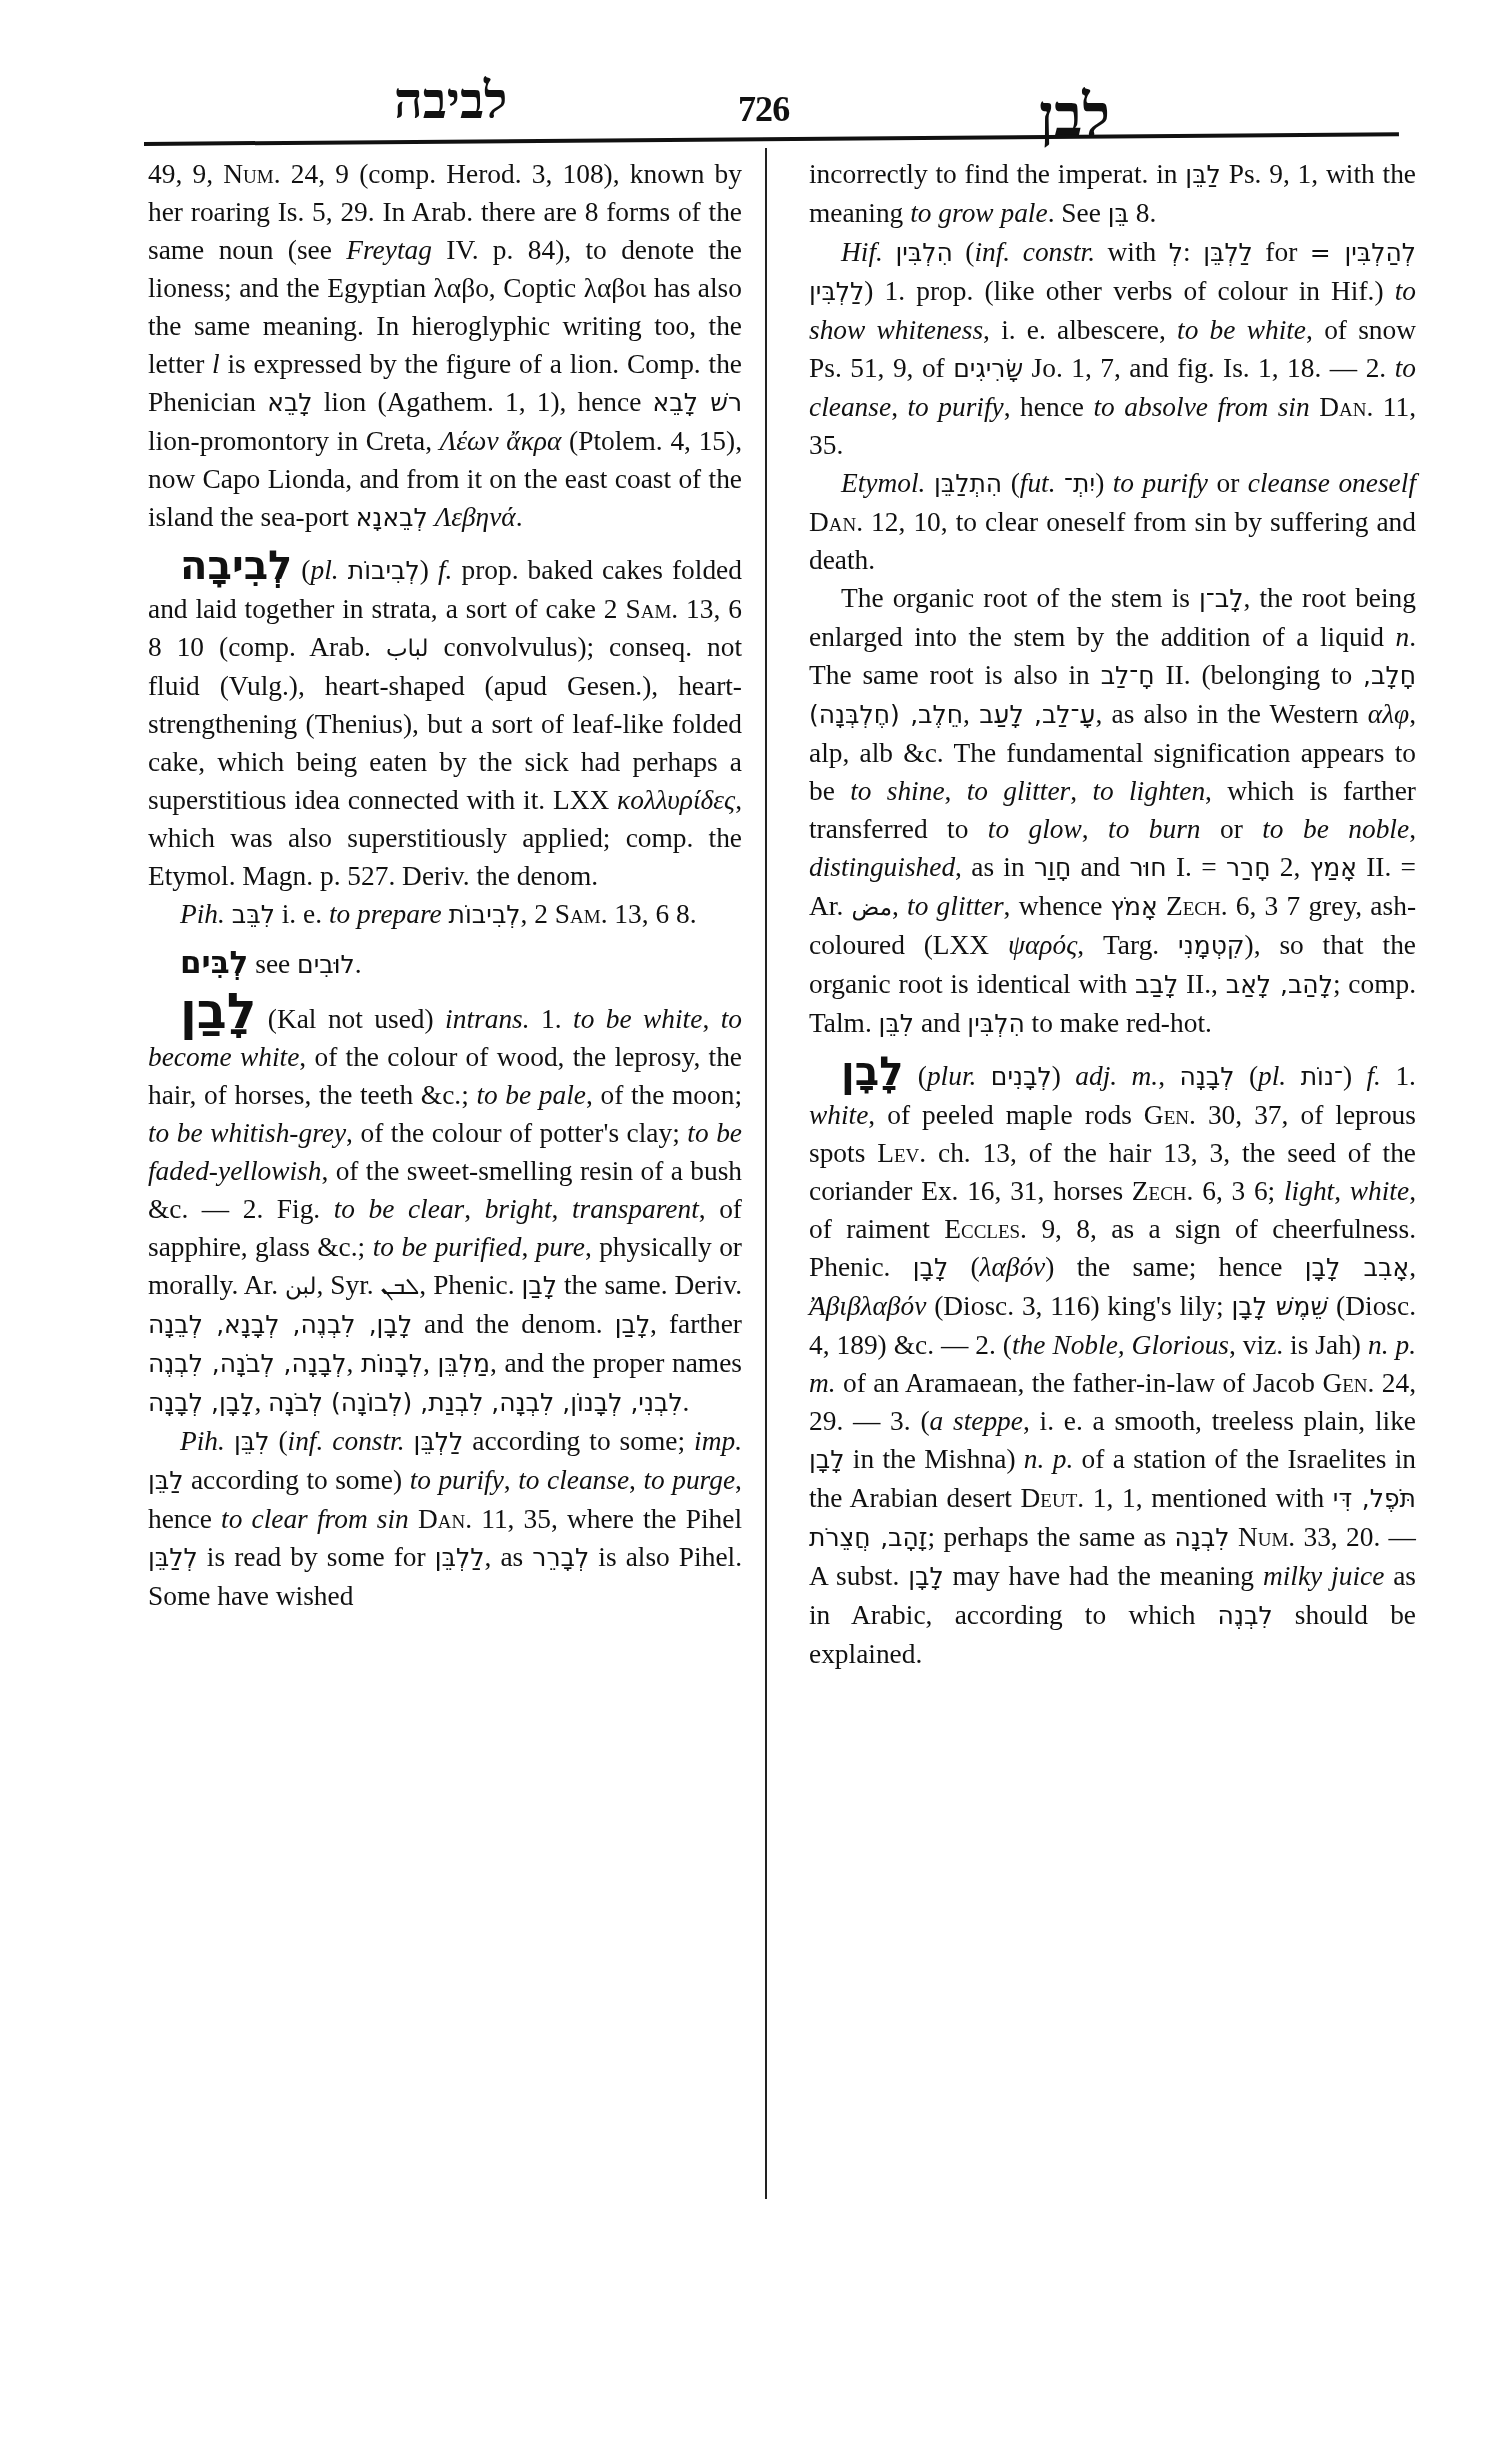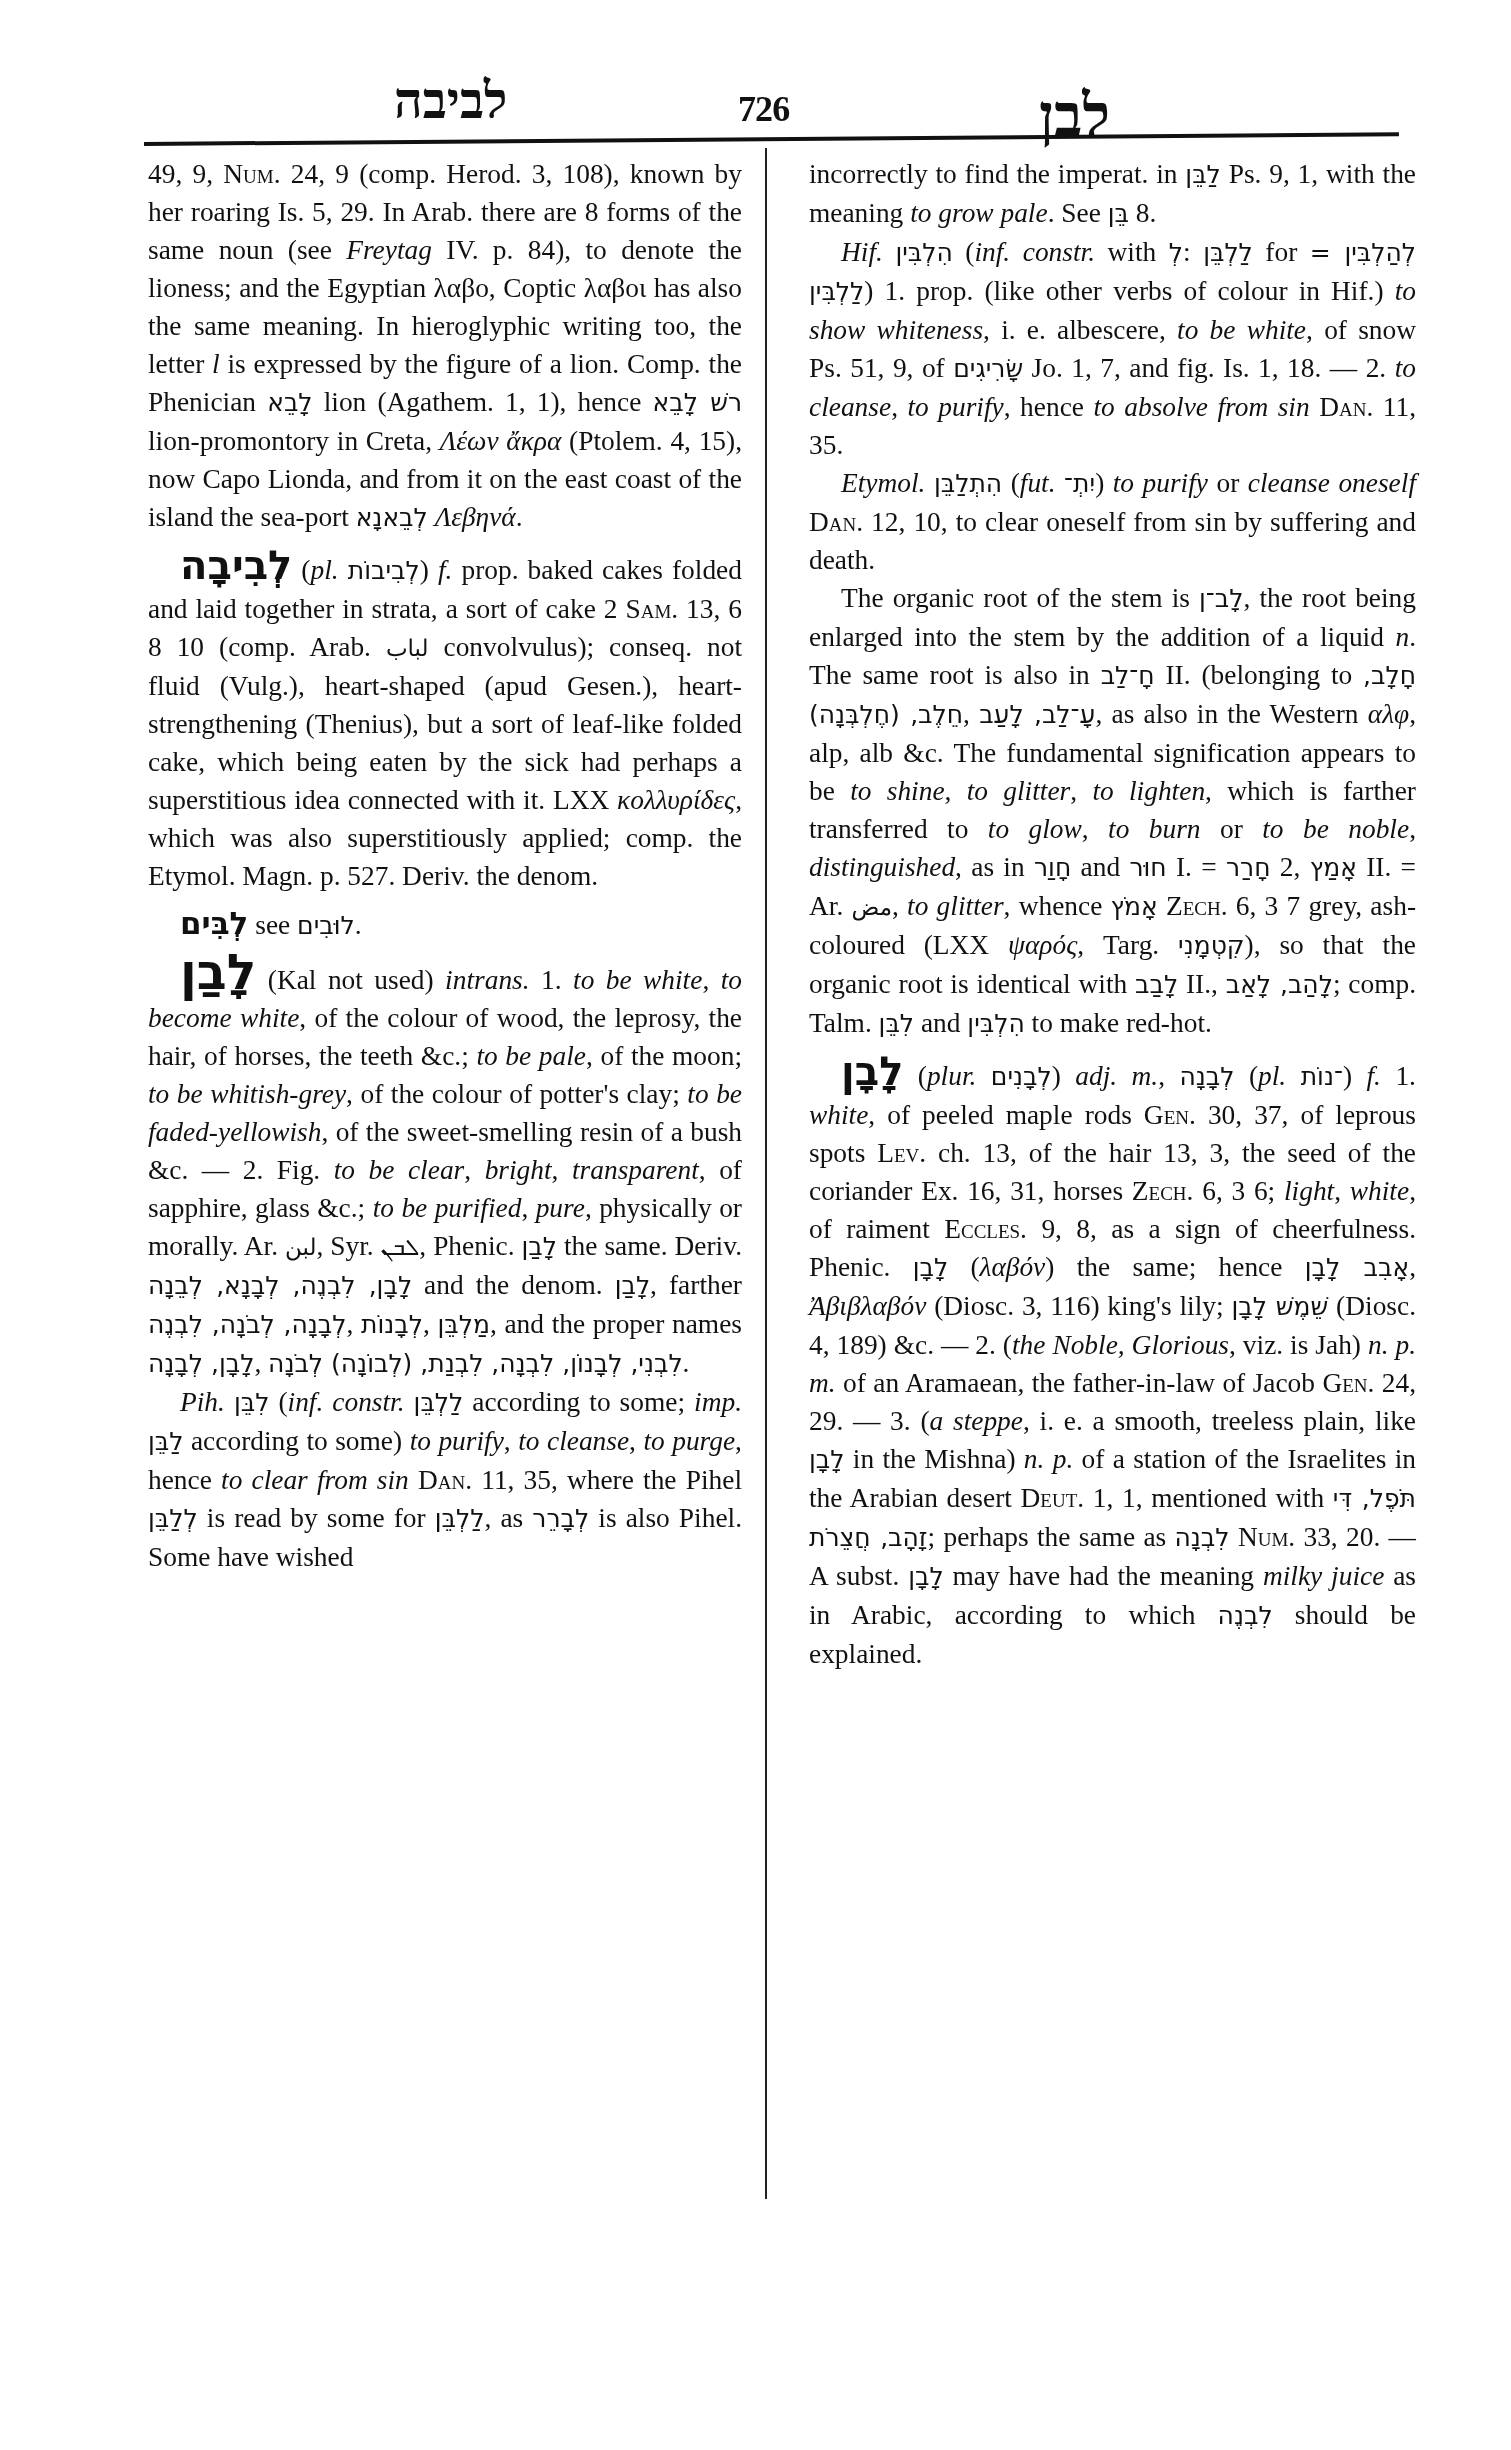--- a/index.html
+++ b/index.html
@@ -42,20 +42,21 @@
   <span class="hdr-right">לבן</span>
 </div>
 <div class="rule"></div>
 <div class="divider"></div>
 
 <div class="col col-left">
   <p><span>49, 9, </span><span class="sc">Num.</span><span> 24, 9 (comp. Herod. 3, 108), known by her roaring Is. 5, 29. In Arab. there are 8 forms of the same noun (see </span><i>Freytag</i><span> IV. p. 84), to denote the lioness; and the Egyptian </span><span>λαβο</span><span>, Coptic </span><span>λαβοι</span><span> has also the same meaning. In hieroglyphic writing too, the letter </span><i>l</i><span> is expressed by the figure of a lion. Comp. the Phenician </span><span class="he">לָבֵא</span><span> lion (Agathem. 1, 1), hence </span><span class="he">רשׁ לָבֵא</span><span> lion-promontory in Creta, </span><span class="gr">Λέων ἄκρα</span><span> (Ptolem. 4, 15), now Capo Lionda, and from it on the east coast of the island the sea-port </span><span class="he">לְבֵאנָא</span><span> </span><span class="gr">Λεβηνά</span><span>.</span></p>
 
   <p class="ind"><span class="he-big">לְבִיבָה</span><span> (</span><i>pl.</i><span> </span><span class="he">לְבִיבוֹת</span><span>) </span><i>f.</i><span> prop. baked cakes folded and laid together in strata, a sort of cake 2 </span><span class="sc">Sam.</span><span> 13, 6 8 10 (comp. Arab. </span><span class="ar">لباب</span><span> convolvulus); conseq. not fluid (Vulg.), heart-shaped (apud Gesen.), heart-strengthening (Thenius), but a sort of leaf-like folded cake, which being eaten by the sick had perhaps a superstitious idea connected with it. LXX </span><span class="gr">κολλυρίδες</span><span>, which was also superstitiously applied; comp. the Etymol. Magn. p. 527. Deriv. the denom.</span></p>
 
+  <p class="ind" style="margin-top:0"><i>Pih.</i><span> </span><span class="he">לִבֵּב</span><span> i. e. </span><i>to prepare</i><span> </span><span class="he">לְבִיבוֹת</span><span>, 2 </span><span class="sc">Sam.</span><span> 13, 6 8.</span></p>
 
   <p class="ind"><span class="he-big" style="font-size:31px">לְבִּים</span><span> see </span><span class="he">לוּבִים</span><span>.</span></p>
 
   <p class="ind"><span class="he-big" style="font-size:49px">לָבַן</span><span> (Kal not used) </span><i>intrans.</i><span> 1. </span><i>to be white</i><span>, </span><i>to become white</i><span>, of the colour of wood, the leprosy, the hair, of horses, the teeth &amp;c.; </span><i>to be pale</i><span>, of the moon; </span><i>to be whitish-grey</i><span>, of the colour of potter's clay; </span><i>to be faded-yellowish</i><span>, of the sweet-smelling resin of a bush &amp;c. — 2. Fig. </span><i>to be clear</i><span>, </span><i>bright</i><span>, </span><i>transparent</i><span>, of sapphire, glass &amp;c.; </span><i>to be purified</i><span>, </span><i>pure</i><span>, physically or morally. Ar. </span><span class="ar">لبن</span><span>, Syr. </span><span class="ar">ܠܒܢ</span><span>, Phenic. </span><span class="he">לָבַן</span><span> the same. Deriv. </span><span class="he">לָבָן, לִבְנֶה, לְבָנָא, לְבֵנָה</span><span> and the denom. </span><span class="he">לָבַן</span><span>, farther </span><span class="he">לְבָנָה, לְבֹנָה, לִבְנֶה</span><span>, </span><span class="he">לְבָנוֹת</span><span>, </span><span class="he">מַלְבֵּן</span><span>, and the proper names </span><span class="he">לָבָן, לְבָנָה</span><span>, </span><span class="he">לִבְנִי, לְבָנוֹן, לִבְנָה, לִבְנַת, (לְבוֹנָה) לְבֹנָה</span><span>.</span></p>
 
   <p class="ind" style="margin-top:0"><i>Pih.</i><span> </span><span class="he">לִבֵּן</span><span> (</span><i>inf. constr.</i><span> </span><span class="he">לַלְבֵּן</span><span> according to some; </span><i>imp.</i><span> </span><span class="he">לַבֵּן</span><span> according to some) </span><i>to purify</i><span>, </span><i>to cleanse</i><span>, </span><i>to purge</i><span>, hence </span><i>to clear from sin</i><span> </span><span class="sc">Dan.</span><span> 11, 35, where the Pihel </span><span class="he">לְלַבֵּן</span><span> is read by some for </span><span class="he">לַלְבֵּן</span><span>, as </span><span class="he">לְבָרֵר</span><span> is also Pihel. Some have wished</span></p>
 </div>
 
 <div class="col col-right">
   <p><span>incorrectly to find the imperat. in </span><span class="he">לַבֵּן</span><span> Ps. 9, 1, with the meaning </span><i>to grow pale</i><span>. See </span><span class="he">בֵּן</span><span> 8.</span></p>

